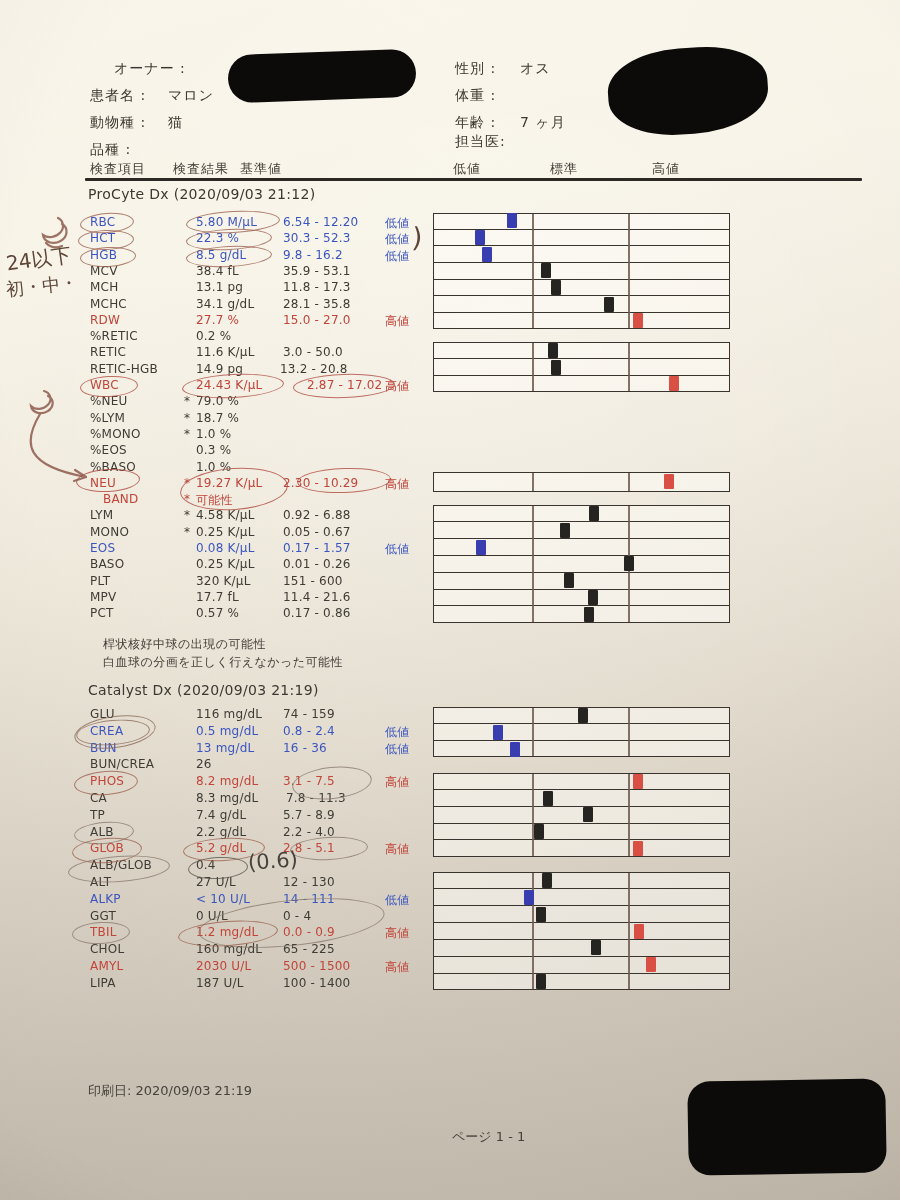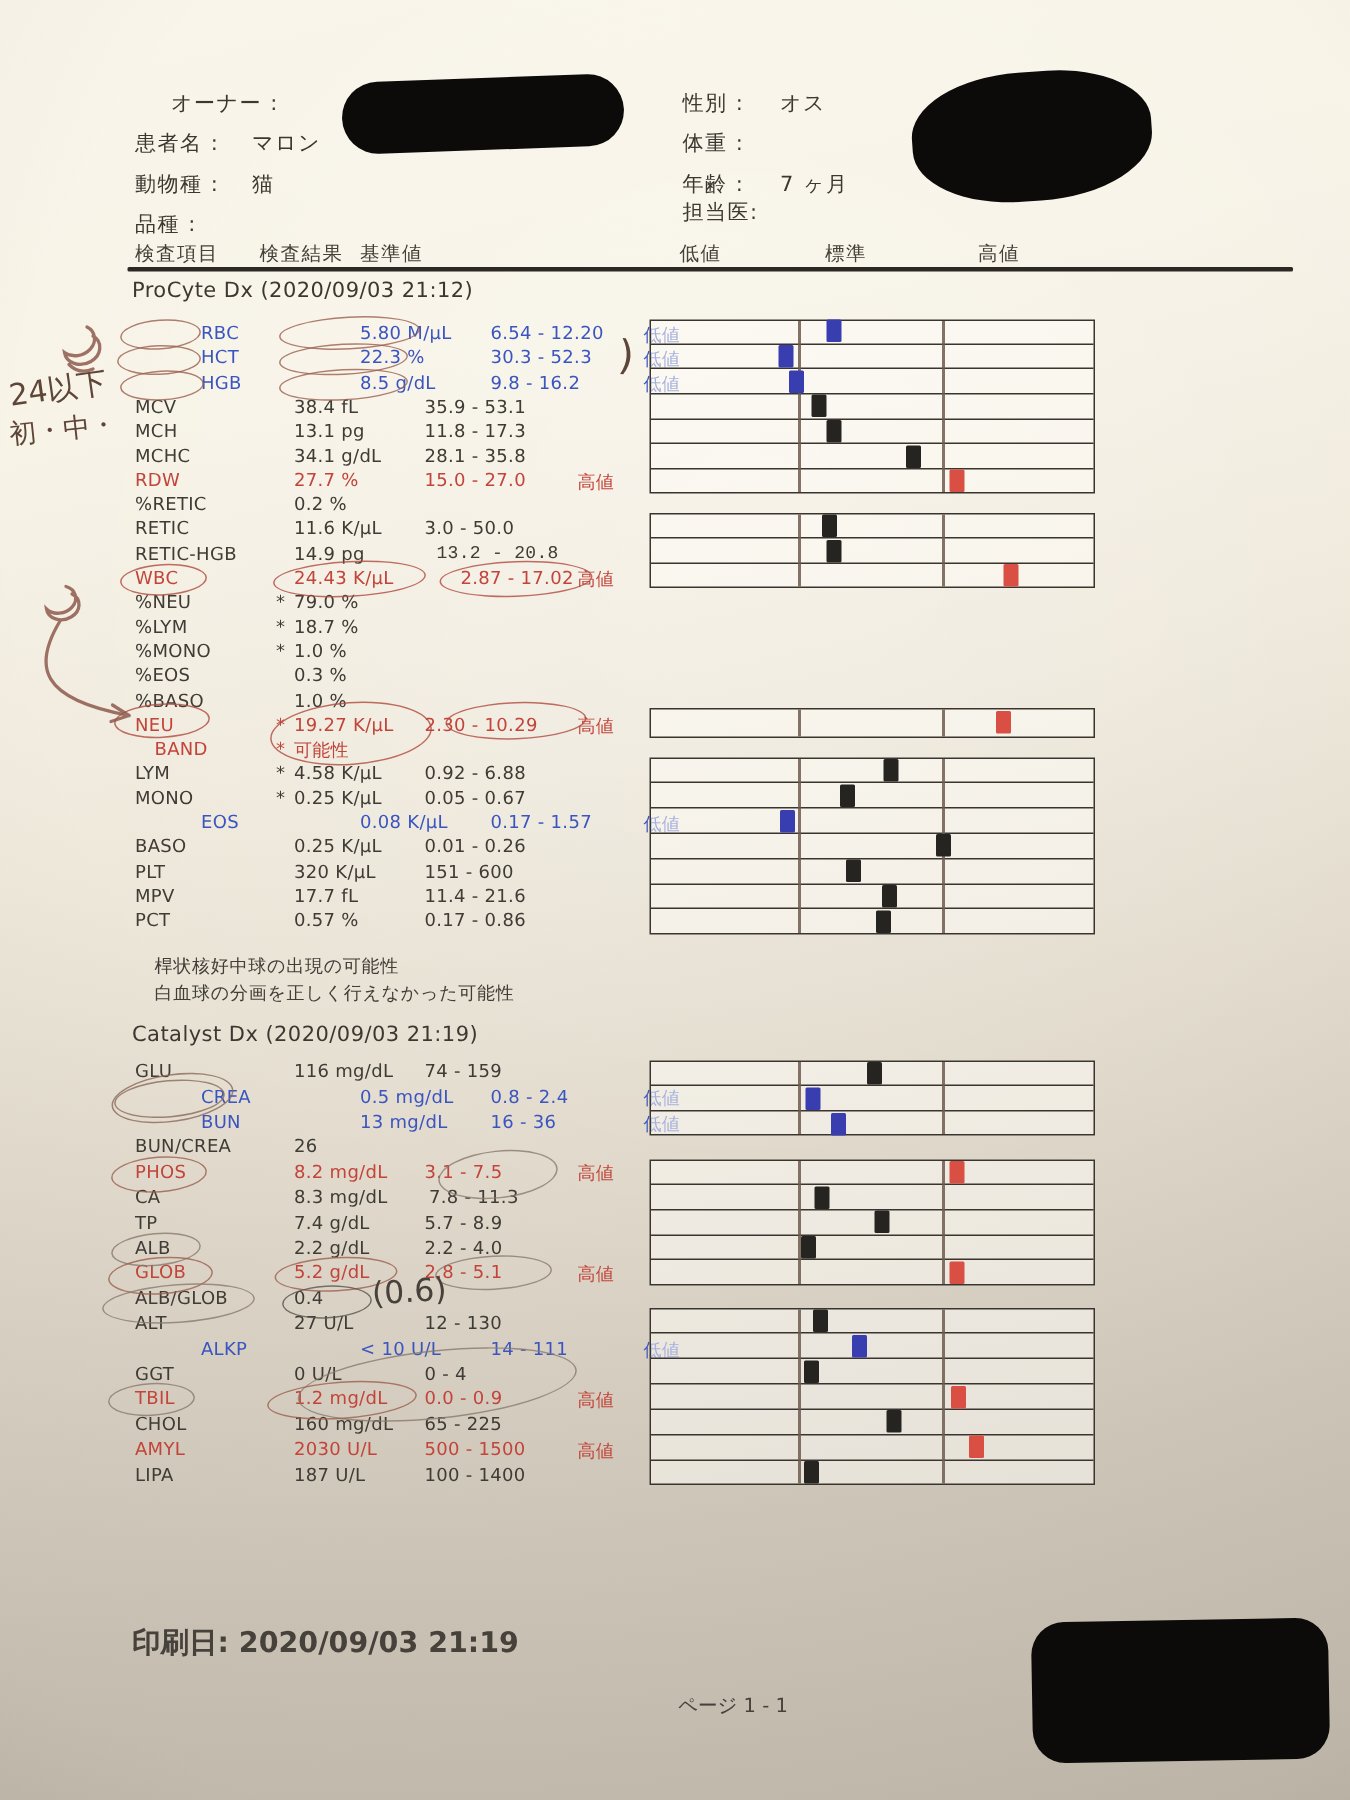--- a/index.html
+++ b/index.html
@@ -9,21 +9,21 @@
     background:linear-gradient(168deg,#f9f5ea 0%,#f7f3e7 22%,#efe9dc 42%,#e0d9cb 62%,#d2cabc 80%,#c7bfb1 100%);
   }
   #vignette{position:absolute;inset:0;pointer-events:none;
     background:radial-gradient(120% 90% at 55% 28%, rgba(255,255,255,0.25) 0%, rgba(255,255,255,0) 45%, rgba(90,80,70,0.10) 85%, rgba(70,60,52,0.18) 100%);}
   .t{position:absolute;white-space:nowrap;color:#3f3b35;}
   .hdr{font-size:14px;letter-spacing:1px;color:#3c3831;}
   .col{font-size:13px;letter-spacing:1px;color:#45403a;}
   .sec{font-size:14px;color:#3c3831;letter-spacing:0.3px;}
   .rowtxt{font-size:12px;letter-spacing:0.2px;}
   .note{font-size:12px;letter-spacing:0.5px;color:#413d37;}
-  .blue{color:#3b55c0;margin-left:44px;}
+  .blue{color:#3b55c0;}
   .red{color:#c2443a;}
   .black{color:#3f3b35;}
   #rule{position:absolute;left:85px;top:178px;width:777px;height:2.6px;background:#2c2823;border-radius:1px;}
   .cblock{position:absolute;box-sizing:border-box;border:1.7px solid #39342d;background:rgba(253,251,245,0.55);}
   .crow{position:absolute;left:0;right:0;border-bottom:1.4px solid #39342d;}
   .vd{position:absolute;top:0;bottom:0;width:1.7px;background:#6e5a4e;opacity:0.85;}
   .mk{position:absolute;width:10px;border-radius:1px;}
   .mk.black{background:#262420;}
   .mk.blue{background:#383db0;}
   .mk.red{background:#d94f44;}
@@ -110,21 +110,21 @@
       <div class="t rowtxt black" style="left: 196px; top: 329.1px;">0.2 %</div>
     </div>
     <div>
       <div class="t rowtxt black" style="left: 90px; top: 345.4px;">RETIC</div>
       <div class="t rowtxt black" style="left: 196px; top: 345.4px;">11.6 K/μL</div>
       <div class="t rowtxt black" style="left: 283px; top: 345.4px;">3.0 - 50.0</div>
     </div>
     <div>
       <div class="t rowtxt black" style="left: 90px; top: 361.7px;">RETIC-HGB</div>
       <div class="t rowtxt black" style="left: 196px; top: 361.7px;">14.9 pg</div>
-      <div class="t rowtxt black" style="left: 291px; top: 361.7px; font-family: Liberation Mono, monospace;">13.2 - 20.8</div>
+      <div class="t rowtxt black" style="left: 280px; top: 361.7px;">13.2 - 20.8</div>
     </div>
     <div>
       <div class="t rowtxt red" style="left: 90px; top: 378px;">WBC</div>
       <div class="t rowtxt red" style="left: 196px; top: 378px;">24.43 K/μL</div>
       <div class="t rowtxt red" style="left: 283px; top: 378px; margin-left: 24px;">2.87 - 17.02</div>
       <div class="t rowtxt red" style="left: 385px; top: 378px;">高値</div>
     </div>
     <div>
       <div class="t rowtxt black" style="left: 90px; top: 394.3px;">%NEU</div>
       <div class="t rowtxt black" style="left: 184px; top: 394.3px;">*</div>
@@ -376,21 +376,21 @@
       <div class="mk black" style="left: 107.9px; top: -0.1px; height: 15px;"></div>
       <div class="mk blue" style="left: 90px; top: 16.8px; height: 15px;"></div>
       <div class="mk black" style="left: 101.9px; top: 33.6px; height: 15px;"></div>
       <div class="mk red" style="left: 199.9px; top: 50.5px; height: 15px;"></div>
       <div class="mk black" style="left: 156.9px; top: 67.3px; height: 15px;"></div>
       <div class="mk red" style="left: 212.1px; top: 84.2px; height: 15px;"></div>
       <div class="mk black" style="left: 101.9px; top: 101px; height: 15px;"></div>
     </div>
   </div>
 
-<div class="t" style="left:88px;top:1082px;font-size:19px;color:#46413a;font-weight:bold;">印刷日: 2020/09/03 21:19</div>
+<div class="t" style="left:88px;top:1082px;font-size:13px;color:#46413a;">印刷日: 2020/09/03 21:19</div>
 <div class="t" style="left:452px;top:1128px;font-size:13px;color:#46413a;">ページ 1 - 1</div>
 
 <div id="annotations-area">
     <div class="ell" style="left: 80px; top: 213px; width: 52px; height: 18px; border: 1.9px solid rgb(155, 95, 79); transform: rotate(-4deg);"></div>
     <div class="ell" style="left: 186px; top: 211px; width: 92px; height: 20px; border: 1.9px solid rgb(155, 95, 79); transform: rotate(-3deg);"></div>
     <div class="ell" style="left: 78px; top: 230px; width: 54px; height: 18px; border: 1.9px solid rgb(155, 95, 79); transform: rotate(-2deg);"></div>
     <div class="ell" style="left: 186px; top: 229px; width: 84px; height: 19px; border: 1.9px solid rgb(155, 95, 79); transform: rotate(-3deg);"></div>
     <div class="ell" style="left: 80px; top: 247px; width: 54px; height: 18px; border: 1.9px solid rgb(155, 95, 79); transform: rotate(-3deg);"></div>
     <div class="ell" style="left: 186px; top: 246px; width: 84px; height: 19px; border: 1.9px solid rgb(155, 95, 79); transform: rotate(-3deg);"></div>
     <div class="ell" style="left: 80px; top: 376px; width: 56px; height: 19px; border: 1.9px solid rgb(176, 74, 62); transform: rotate(-3deg);"></div>

